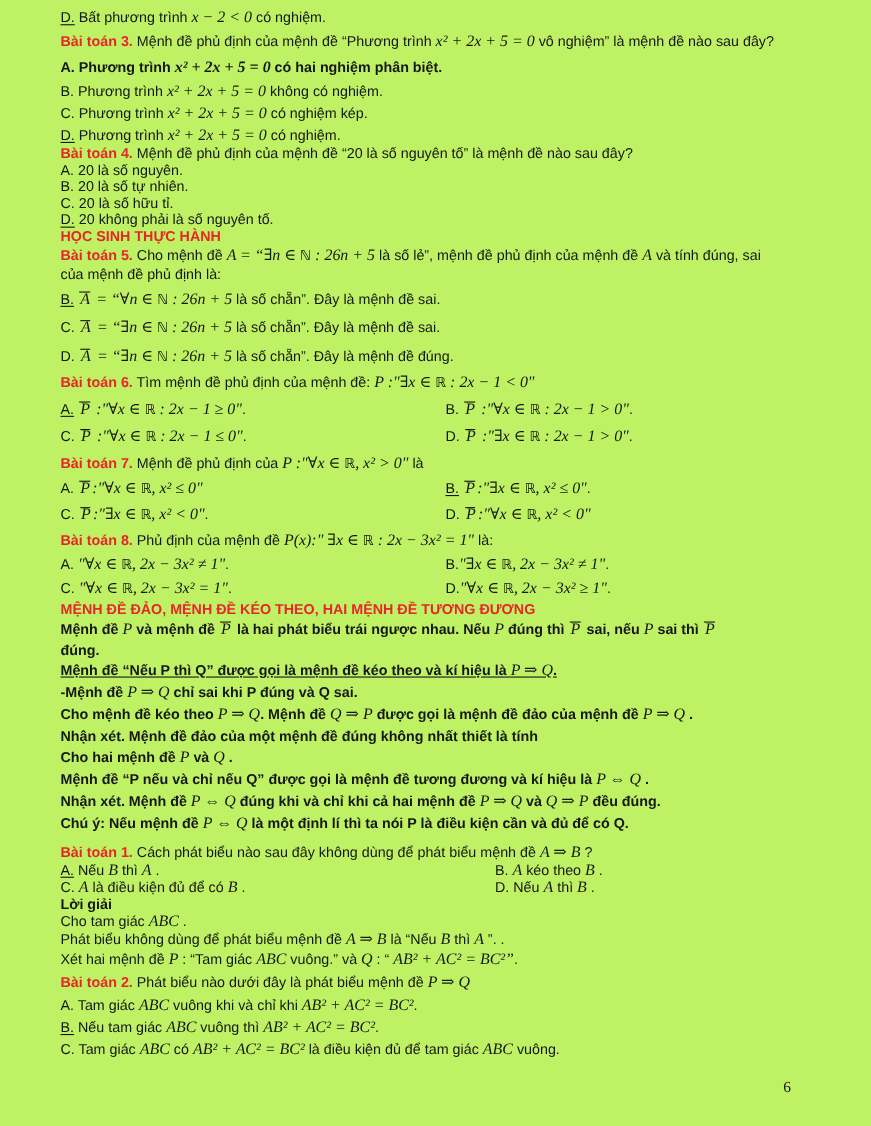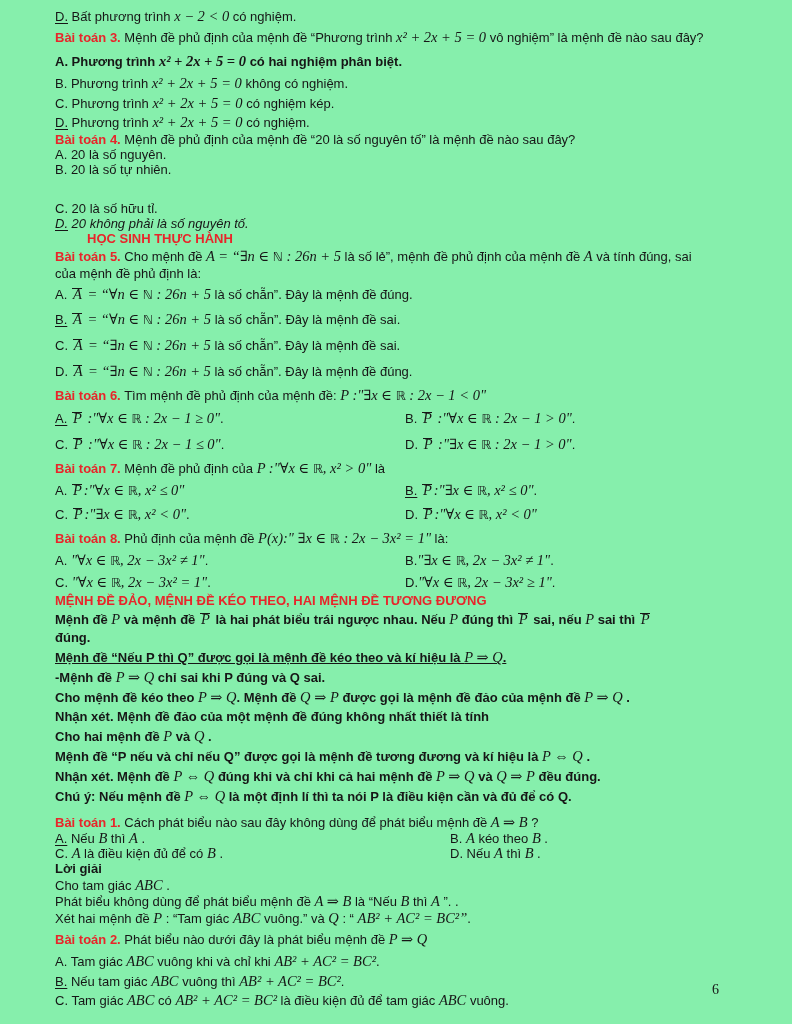--- a/index.html
+++ b/index.html
@@ -1,18 +1,18 @@
 <!DOCTYPE html>
 <html style="--accent: #e8252a;"><head>
 <meta charset="utf-8">
 <style>
   html,body{margin:0;padding:0;background:#888;}
   .page{
     position:relative;width:792px;height:1024px;margin:0 auto;
-    background:#86efac;overflow:hidden;box-sizing:border-box;
+    background:#bef264;overflow:hidden;box-sizing:border-box;
     padding:6px 38px 0 55px;
     font-family:"Liberation Sans","DejaVu Sans",sans-serif;
     font-size:13px;color:#161616;
   }
   .line{white-space:pre;}
   .line.cols{display:flex;}
   .col1{width:350px;flex:none;}
   .wide .col1{width:395px;}
   .txt{font-family:"Liberation Sans","DejaVu Sans",sans-serif;}
   .math{font-family:"Liberation Serif","DejaVu Serif","DejaVu Sans",serif;font-style:italic;font-size:14.5px;}
@@ -31,26 +31,25 @@
   <div>
       <div class="line" style="height: 20px; line-height: 20px;"><span class="txt und">D.</span><span class="txt"> Bất phương trình </span><span class="math">x − 2 &lt; 0</span><span class="txt"> có nghiệm.</span></div>
       <div class="line" style="height: 23px; line-height: 23px;"><span class="txt red">Bài toán 3.</span><span class="txt"> Mệnh đề phủ định của mệnh đề “Phương trình </span><span class="math">x² + 2x + 5 = 0</span><span class="txt"> vô nghiệm” là mệnh đề nào sau đây?</span></div>
       <div class="line" style="height: 24px; line-height: 24px; font-weight: bold;"><span class="txt">A. Phương trình </span><span class="math">x² + 2x + 5 = 0</span><span class="txt"> có hai nghiệm phân biệt.</span></div>
       <div class="line" style="height: 20px; line-height: 20px;"><span class="txt">B. Phương trình </span><span class="math">x² + 2x + 5 = 0</span><span class="txt"> không có nghiệm.</span></div>
       <div class="line" style="height: 20px; line-height: 20px;"><span class="txt">C. Phương trình </span><span class="math">x² + 2x + 5 = 0</span><span class="txt"> có nghiệm kép.</span></div>
       <div class="line" style="height: 19px; line-height: 19px;"><span class="txt und">D.</span><span class="txt"> Phương trình </span><span class="math">x² + 2x + 5 = 0</span><span class="txt"> có nghiệm.</span></div>
       <div class="line" style="height: 15px; line-height: 15px;"><span class="txt red">Bài toán 4.</span><span class="txt"> Mệnh đề phủ định của mệnh đề “20 là số nguyên tố” là mệnh đề nào sau đây?</span></div>
       <div class="line" style="height: 15px; line-height: 15px;"><span class="txt">A. 20 là số nguyên.</span></div>
       <div class="line" style="height: 15px; line-height: 15px;"><span class="txt">B. 20 là số tự nhiên.</span></div>
-      <div class="line" style="height: 15px; line-height: 15px; margin-top: 24px;"><span class="txt">C. 20 là số hữu tỉ.</span></div>
-      <div class="line" style="height: 15px; line-height: 15px; font-style: italic;"><span class="txt und">D.</span><span class="txt"> 20 không phải là số nguyên tố.</span></div>
-      <div class="line" style="height: 16px; line-height: 16px; margin-left: 32px;"><span class="txt red">HỌC SINH THỰC HÀNH</span></div>
+      <div class="line" style="height: 15px; line-height: 15px;"><span class="txt">C. 20 là số hữu tỉ.</span></div>
+      <div class="line" style="height: 15px; line-height: 15px;"><span class="txt und">D.</span><span class="txt"> 20 không phải là số nguyên tố.</span></div>
+      <div class="line" style="height: 16px; line-height: 16px;"><span class="txt red">HỌC SINH THỰC HÀNH</span></div>
       <div class="line" style="height: 18px; line-height: 18px;"><span class="txt red">Bài toán 5.</span><span class="txt"> Cho mệnh đề </span><span class="math">A = “∃n ∈ </span><span class="bb bb">ℕ</span><span class="math"> : 26n + 5</span><span class="txt"> là số lẻ”, mệnh đề phủ định của mệnh đề </span><span class="math">A</span><span class="txt"> và tính đúng, sai</span></div>
       <div class="line" style="height: 18px; line-height: 18px;"><span class="txt">của mệnh đề phủ định là:</span></div>
-      <div class="line" style="height: 23px; line-height: 23px;"><span class="txt">A. </span><span class="bar"><span class="math">A</span></span><span class="math"> = “∀n ∈ </span><span class="bb bb">ℕ</span><span class="math"> : 26n + 5</span><span class="txt"> là số chẵn”. Đây là mệnh đề đúng.</span></div>
       <div class="line" style="height: 26px; line-height: 26px;"><span class="txt und">B.</span><span class="txt"> </span><span class="bar"><span class="math">A</span></span><span class="math"> = “∀n ∈ </span><span class="bb bb">ℕ</span><span class="math"> : 26n + 5</span><span class="txt"> là số chẵn”. Đây là mệnh đề sai.</span></div>
       <div class="line" style="height: 26px; line-height: 26px;"><span class="txt">C. </span><span class="bar"><span class="math">A</span></span><span class="math"> = “∃n ∈ </span><span class="bb bb">ℕ</span><span class="math"> : 26n + 5</span><span class="txt"> là số chẵn”. Đây là mệnh đề sai.</span></div>
       <div class="line" style="height: 26px; line-height: 26px;"><span class="txt">D. </span><span class="bar"><span class="math">A</span></span><span class="math"> = “∃n ∈ </span><span class="bb bb">ℕ</span><span class="math"> : 26n + 5</span><span class="txt"> là số chẵn”. Đây là mệnh đề đúng.</span></div>
       <div class="line" style="height: 22px; line-height: 22px;"><span class="txt red">Bài toán 6.</span><span class="txt"> Tìm mệnh đề phủ định của mệnh đề: </span><span class="math">P :"∃x ∈ </span><span class="bb bb">ℝ</span><span class="math"> : 2x − 1 &lt; 0"</span></div>
       <div class="line cols" style="height: 25px; line-height: 25px;"><div class="col1"><span class="txt und">A.</span><span class="txt"> </span><span class="bar"><span class="math">P</span></span><span class="math"> :"∀x ∈ </span><span class="bb bb">ℝ</span><span class="math"> : 2x − 1 ≥ 0"</span><span class="txt">.</span></div><div class="col2"><span class="txt">B. </span><span class="bar"><span class="math">P</span></span><span class="math"> :"∀x ∈ </span><span class="bb bb">ℝ</span><span class="math"> : 2x − 1 &gt; 0"</span><span class="txt">.</span></div></div>
       <div class="line cols" style="height: 26px; line-height: 26px;"><div class="col1"><span class="txt">C. </span><span class="bar"><span class="math">P</span></span><span class="math"> :"∀x ∈ </span><span class="bb bb">ℝ</span><span class="math"> : 2x − 1 ≤ 0"</span><span class="txt">.</span></div><div class="col2"><span class="txt">D. </span><span class="bar"><span class="math">P</span></span><span class="math"> :"∃x ∈ </span><span class="bb bb">ℝ</span><span class="math"> : 2x − 1 &gt; 0"</span><span class="txt">.</span></div></div>
       <div class="line" style="height: 22px; line-height: 22px;"><span class="txt red">Bài toán 7.</span><span class="txt"> Mệnh đề phủ định của </span><span class="math">P :"∀x ∈ </span><span class="bb bb">ℝ</span><span class="math">, x² &gt; 0"</span><span class="txt"> là</span></div>
       <div class="line cols" style="height: 23px; line-height: 23px;"><div class="col1"><span class="txt">A. </span><span class="bar"><span class="math">P</span></span><span class="math">:"∀x ∈ </span><span class="bb bb">ℝ</span><span class="math">, x² ≤ 0"</span></div><div class="col2"><span class="txt und">B.</span><span class="txt"> </span><span class="bar"><span class="math">P</span></span><span class="math">:"∃x ∈ </span><span class="bb bb">ℝ</span><span class="math">, x² ≤ 0"</span><span class="txt">.</span></div></div>
       <div class="line cols" style="height: 25px; line-height: 25px;"><div class="col1"><span class="txt">C. </span><span class="bar"><span class="math">P</span></span><span class="math">:"∃x ∈ </span><span class="bb bb">ℝ</span><span class="math">, x² &lt; 0"</span><span class="txt">.</span></div><div class="col2"><span class="txt">D. </span><span class="bar"><span class="math">P</span></span><span class="math">:"∀x ∈ </span><span class="bb bb">ℝ</span><span class="math">, x² &lt; 0"</span></div></div>
       <div class="line" style="height: 22px; line-height: 22px;"><span class="txt red">Bài toán 8.</span><span class="txt"> Phủ định của mệnh đề </span><span class="math">P(x):" ∃x ∈ </span><span class="bb bb">ℝ</span><span class="math"> : 2x − 3x² = 1"</span><span class="txt"> là:</span></div>

